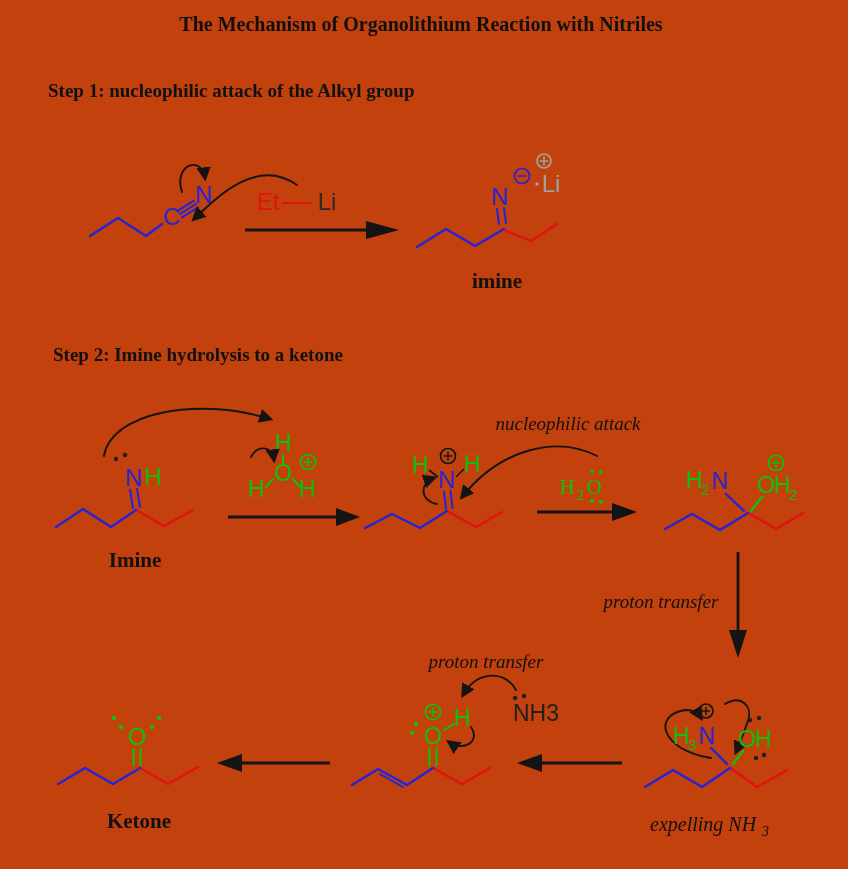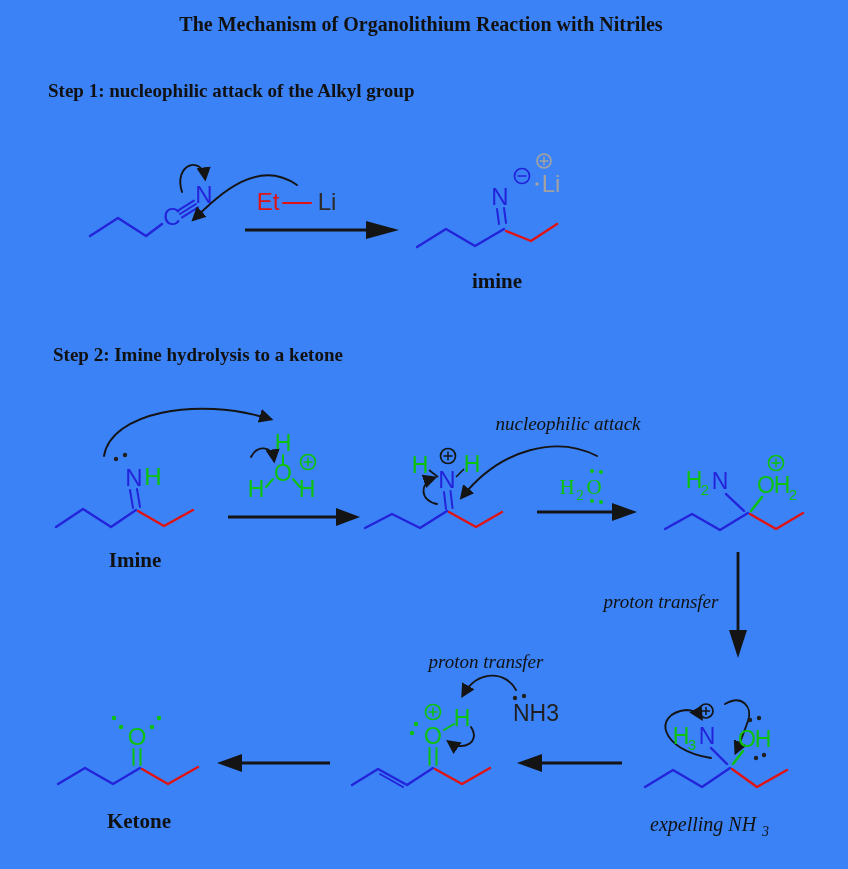--- a/index.html
+++ b/index.html
@@ -1,16 +1,16 @@
 <!DOCTYPE html>
 <html><head>
 <meta charset="utf-8">
 <style>
   html,body{margin:0;padding:0;background:#fff;}
-  .canvas{width:848px;height:869px;background:#3b82f6;position:relative;overflow:hidden;}
+  .canvas{width:848px;height:869px;background:#c2410c;position:relative;overflow:hidden;}
   svg{display:block;}
   .bond{fill:none;stroke-width:2.4;stroke-linejoin:round;stroke-linecap:round;}
   .bthin{fill:none;stroke-width:2.0;stroke-linecap:round;}
   .blue{stroke:#2323d9;}
   .red{stroke:#e11212;}
   .green{stroke:#0cc20c;}
   .ink{stroke:#141414;}
   .gray{stroke:#a2a2a2;}
   .fblue{fill:#2323d9;}
   .fred{fill:#e11212;}

